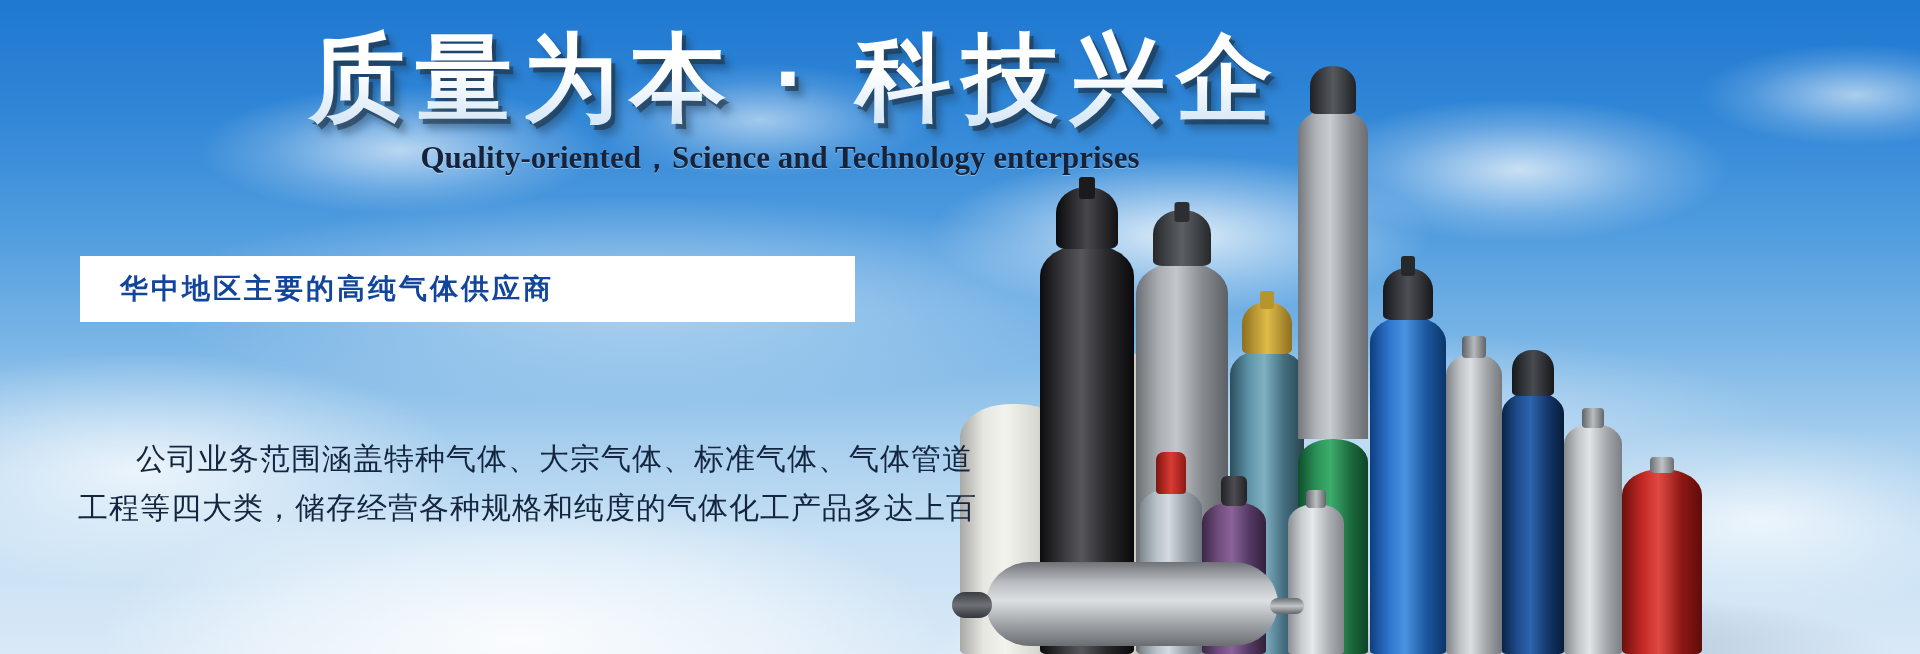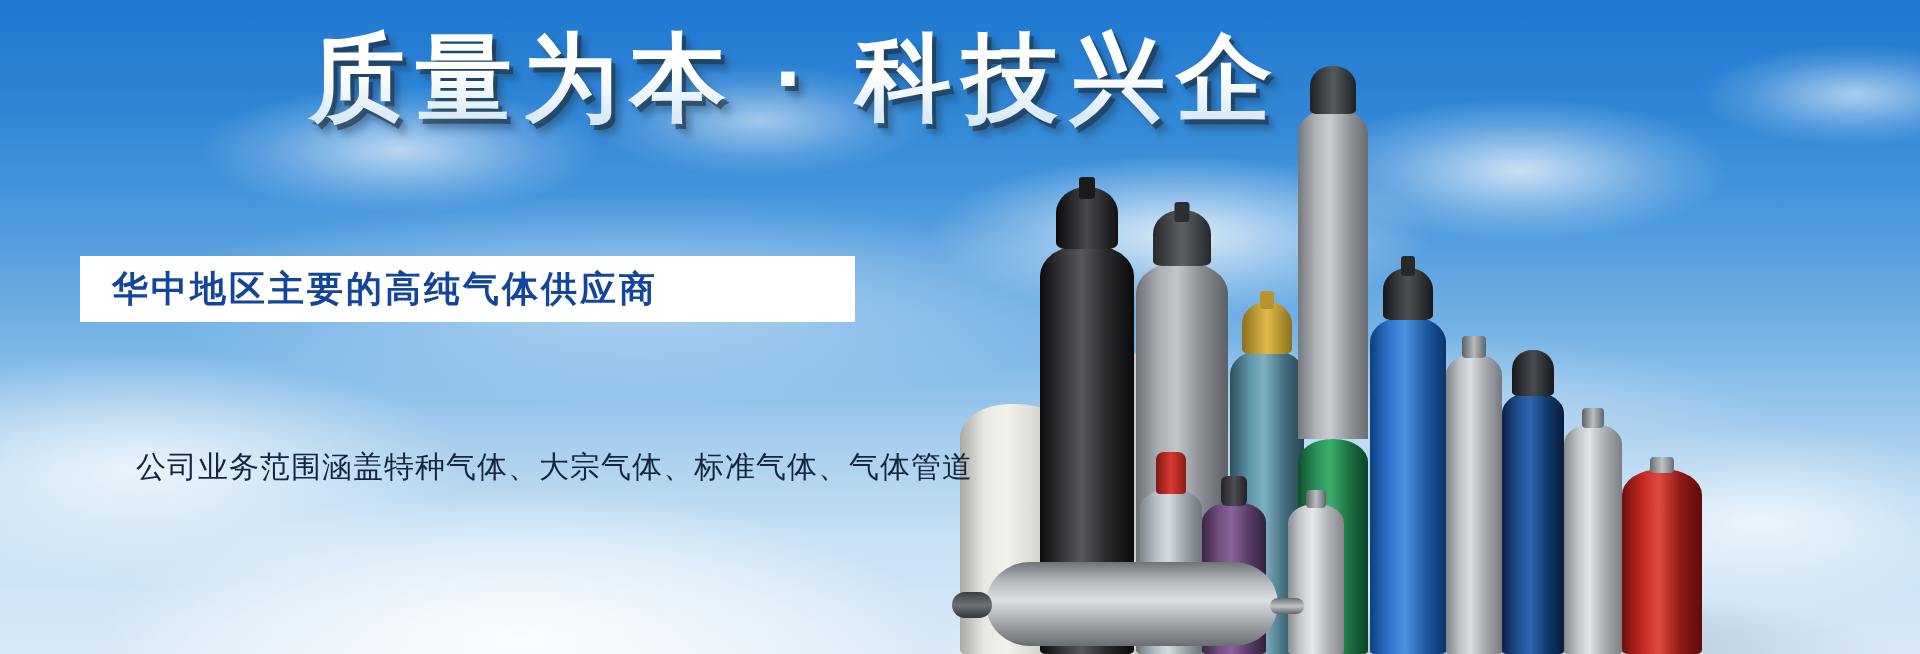--- a/index.html
+++ b/index.html
@@ -53,36 +53,35 @@
 
   
   #tagline-band{
     position:absolute;left:80px;top:256px;width:775px;height:66px;
     background:#ffffff;
     display:flex;align-items:center;
   }
   #tagline-text{
     font-family:"Liberation Sans","DejaVu Sans",sans-serif;
     font-weight:bold;
-    font-size:36px;line-height:46px;
+    font-size:28px;line-height:46px;
     color:#12459c;
     letter-spacing:3px;
-    padding-left:32px;
+    padding-left:40px;
     white-space:nowrap;
   }
 
   
   #body-copy{
     position:absolute;left:78px;top:434px;width:790px;
     font-family:"Liberation Serif","DejaVu Serif",serif;
     font-size:30px;line-height:49px;
     color:#14253f;
     letter-spacing:1px;
     text-align:justify;
-    margin-top:8px;
   }
   #body-copy .ln{display:block;white-space:nowrap;}
   #body-copy .ln.first{text-indent:58px;}
 
   
   #cylinders{position:absolute;left:940px;top:0;width:980px;height:654px;}
   .cyl{position:absolute;bottom:0;border-radius:10px 10px 8px 8px;}
   .cap{position:absolute;left:50%;transform:translateX(-50%);}
   .valve{position:absolute;left:50%;transform:translateX(-50%);border-radius:3px;}
   .collar{position:absolute;left:50%;transform:translateX(-50%);border-radius:4px;}
@@ -205,22 +204,24 @@
                 border-radius:44px 44px 44px 44px/42px 42px 42px 42px;z-index:7;"></div>
     <div style="position:absolute;left:12px;bottom:36px;width:40px;height:26px;
                 background:linear-gradient(180deg,#3a3d41,#6e7276,#33363a);
                 border-radius:13px;z-index:8;"></div>
     <div style="position:absolute;left:330px;bottom:40px;width:34px;height:16px;
                 background:linear-gradient(180deg,#6a6e72,#c2c5c8,#61656a);
                 border-radius:8px;z-index:8;"></div>
   </div>
 
   <div id="headline-zh">质量为本 · 科技兴企</div>
+  <div id="headline-en">Quality-oriented，Science and Technology enterprises</div>
 
   <div id="tagline-band">
     <div id="tagline-text">华中地区主要的高纯气体供应商</div>
   </div>
 
   <div id="body-copy">
     <span class="ln first">公司业务范围涵盖特种气体、大宗气体、标准气体、气体管道</span>
+    <span class="ln">工程等四大类，储存经营各种规格和纯度的气体化工产品多达上百</span>
   </div>
 
 </div>
 
 </body></html>

